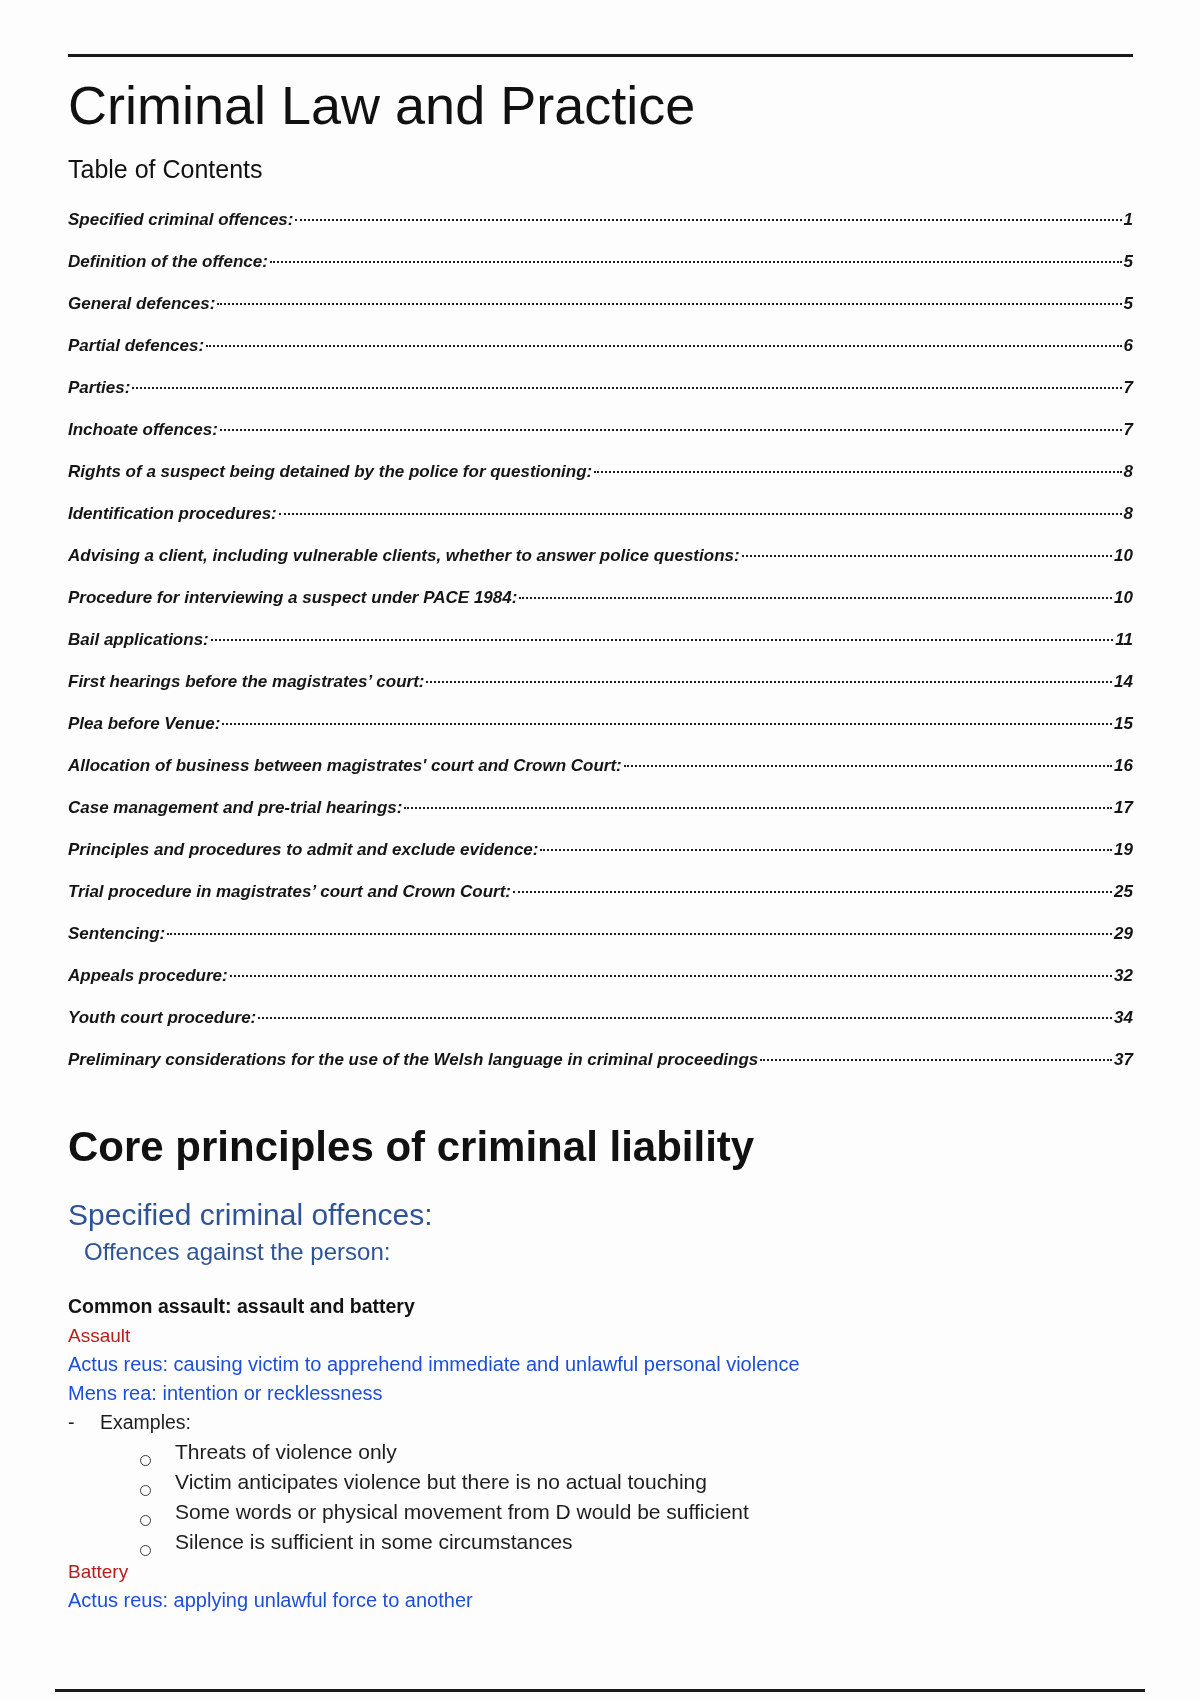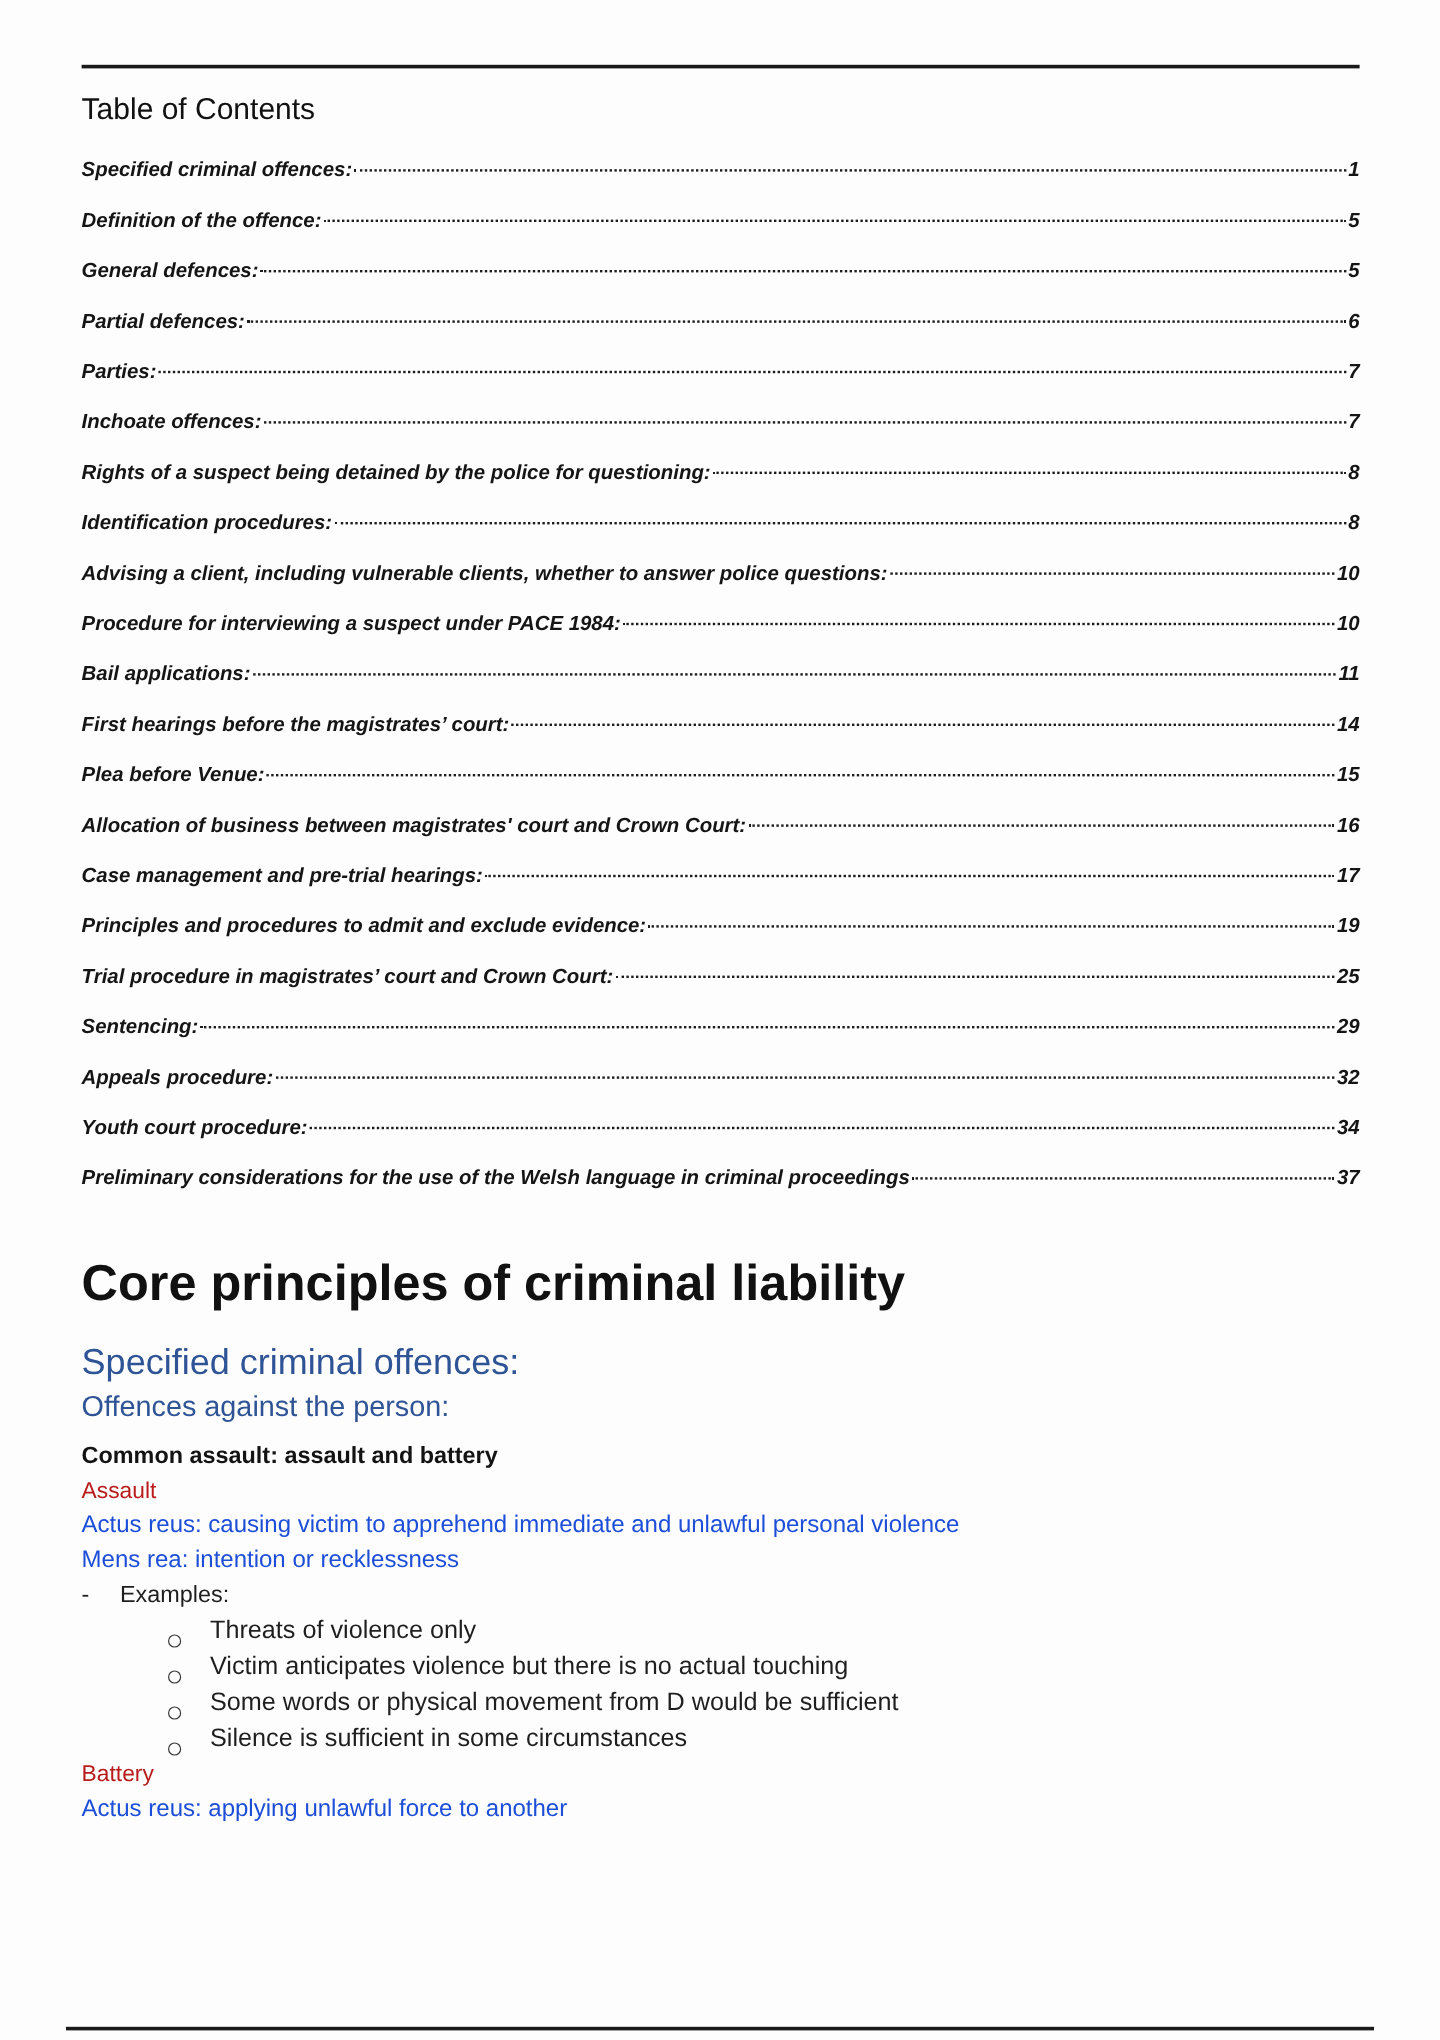--- a/index.html
+++ b/index.html
@@ -78,21 +78,21 @@
     font-weight: 400;
     line-height: 1.2;
   }
   .h3-blue {
     margin-top: 5px;
     font-size: 24px;
     font-weight: 400;
     line-height: 1.2;
   }
   .p-bold {
-    margin-top: 11px;
+    margin-top: 25px;
     font-size: 19.5px;
     font-weight: 700;
     line-height: 29px;
     color: #131313;
   }
   .p-italic {
     font-size: 19px;
     line-height: 29px;
     color: #b91c1c;
   }
@@ -128,20 +128,21 @@
     transform: translateY(-1px);
   }
 </style>
 </head>
 <body>
 
 <div class="page">
 
   <div class="top-rule"></div>
 
+  <div class="doc-title">Criminal Law and Practice</div>
 
   <div class="toc-heading">Table of Contents</div>
 
   <div class="toc-list">
 
       <div class="toc-row">
         <span class="toc-label">Specified criminal offences:</span>
         <span class="toc-dots"></span>
         <span class="toc-page">1</span>
       </div>
@@ -264,21 +265,21 @@
         <span class="toc-label">Preliminary considerations for the use of the Welsh language in criminal proceedings</span>
         <span class="toc-dots"></span>
         <span class="toc-page">37</span>
       </div>
     </div>
 
   <div class="h1-section">Core principles of criminal liability</div>
 
   <div class="h2-blue" style="color: rgb(47, 84, 150);">Specified criminal offences:</div>
 
-  <div class="h3-blue" style="color: rgb(47, 84, 150);">Offences against the person:</div>
+  <div class="h3-blue" style="color: rgb(47, 84, 150); margin-left: 16px;">Offences against the person:</div>
 
   <div class="p-bold">Common assault: assault and battery</div>
 
   <div class="p-italic">Assault</div>
 
   <div class="p-body">Actus reus: causing victim to apprehend immediate and unlawful personal violence</div>
 
   <div class="p-body">Mens rea: intention or recklessness</div>
 
   <div class="dash-row">

